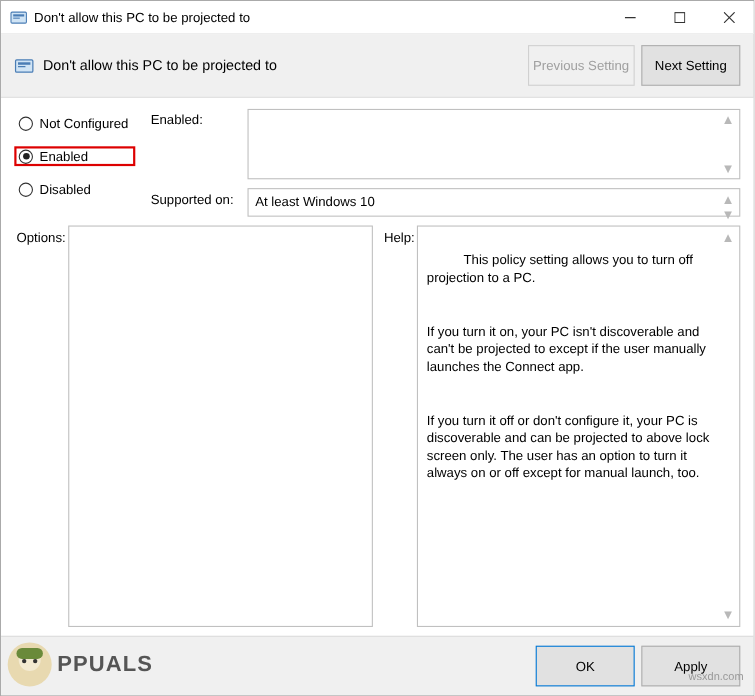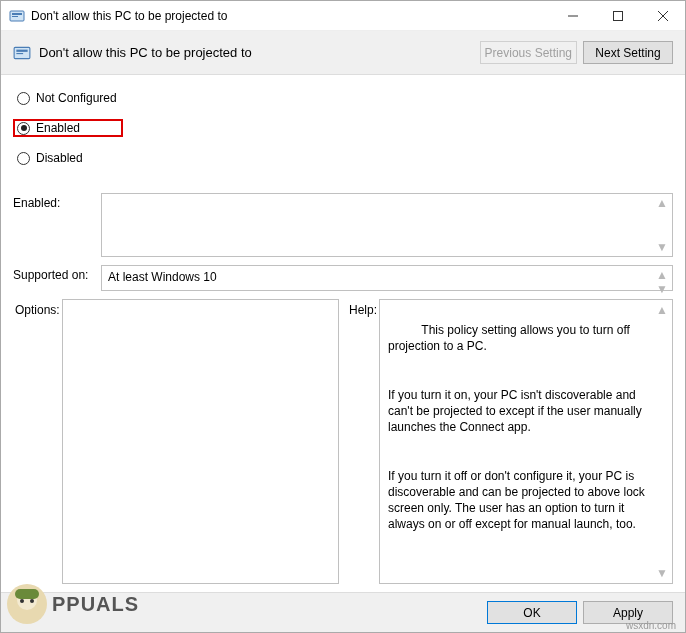--- a/index.html
+++ b/index.html
@@ -10,27 +10,27 @@
     .titlebar { height: 30px; display: flex; align-items: center; padding: 0 0 0 8px; background: #fff; border-bottom: 1px solid #eee; }
     .titlebar-icon { width: 16px; height: 16px; margin-right: 6px; }
     .titlebar-text { flex: 1; }
     .win-controls { display: flex; height: 100%; }
     .win-btn { width: 45px; display: flex; align-items: center; justify-content: center; cursor: pointer; }
     
     .header { background: #f0f0f0; padding: 10px 12px; display: flex; align-items: center; border-bottom: 1px solid #ddd; }
     .header-icon { width: 18px; height: 18px; margin-right: 8px; }
     .header-title { flex: 1; font-size: 13px; }
     .header-buttons { display: flex; gap: 6px; }
-    .btn { min-width: 90px; height: 23px; border: 1px solid #adadad; background: #e1e1e1; padding: 2px 4px; cursor: pointer; display: inline-flex; align-items: center; justify-content: center; }
+    .btn { min-width: 90px; height: 37px; border: 1px solid #adadad; background: #e1e1e1; padding: 2px 4px; cursor: pointer; display: inline-flex; align-items: center; justify-content: center; }
     .btn.disabled { color: #a0a0a0; background: #f0f0f0; border-color: #d0d0d0; cursor: default; }
     .btn.primary { border-color: #0078d7; }
     
     .body-area { flex: 1; padding: 10px 12px 8px 12px; display: flex; flex-direction: column; gap: 8px; background: #fff; overflow: hidden; }
     
-    .top-section { display: flex; gap: 14px; flex-direction: column; }
+    .top-section { display: flex; gap: 14px; }
     .radio-col { width: 110px; padding-top: 4px; }
     .radio-row { display: flex; align-items: center; margin-bottom: 12px; cursor: pointer; padding: 2px 4px; }
     .radio-row.highlighted { border: 2px solid #d00; padding: 0 2px; }
     .radio { width: 13px; height: 13px; border: 1px solid #333; border-radius: 50%; margin-right: 6px; display: flex; align-items: center; justify-content: center; }
     .radio.checked::after { content: ""; width: 6px; height: 6px; background: #222; border-radius: 50%; }
     
     .fields-col { flex: 1; display: flex; flex-direction: column; gap: 8px; }
     .field-row { display: flex; gap: 8px; align-items: flex-start; }
     .field-label { width: 80px; padding-top: 3px; }
     .field-box { flex: 1; border: 1px solid #c0c0c0; background: #fff; position: relative; }
@@ -43,21 +43,21 @@
     .col { flex: 1; display: flex; }
     .col-label { padding: 4px 2px; }
     .textarea { flex: 1; border: 1px solid #c0c0c0; background: #fff; padding: 6px 8px; position: relative; overflow: hidden; white-space: pre-wrap; line-height: 1.35; }
     .help-col .textarea { padding-right: 20px; }
     
     .footer { background: #f0f0f0; padding: 8px 12px; display: flex; justify-content: flex-end; gap: 6px; border-top: 1px solid #ddd; }
     
     .watermark { position: absolute; left: 6px; bottom: 8px; display: flex; align-items: center; gap: 4px; pointer-events: none; }
     .watermark-avatar { width: 42px; height: 42px; }
     .watermark-text { font-size: 20px; font-weight: 700; color: #555; letter-spacing: 1px; }
-    .wsx { position: absolute; right: 10px; bottom: 2px; font-size: 10px; color: #999; pointer-events: none; }
+    .wsx { position: absolute; right: 10px; bottom: 12px; font-size: 10px; color: #999; pointer-events: none; }
   </style>
 </head>
 <body>
 
 <div class="window">
 
   <div class="titlebar">
     <span class="titlebar-icon">
       <svg viewBox="0 0 16 16">
           <rect x="1" y="3" width="14" height="10" rx="1" fill="#d0e4f5" stroke="#4a7db5"></rect>

